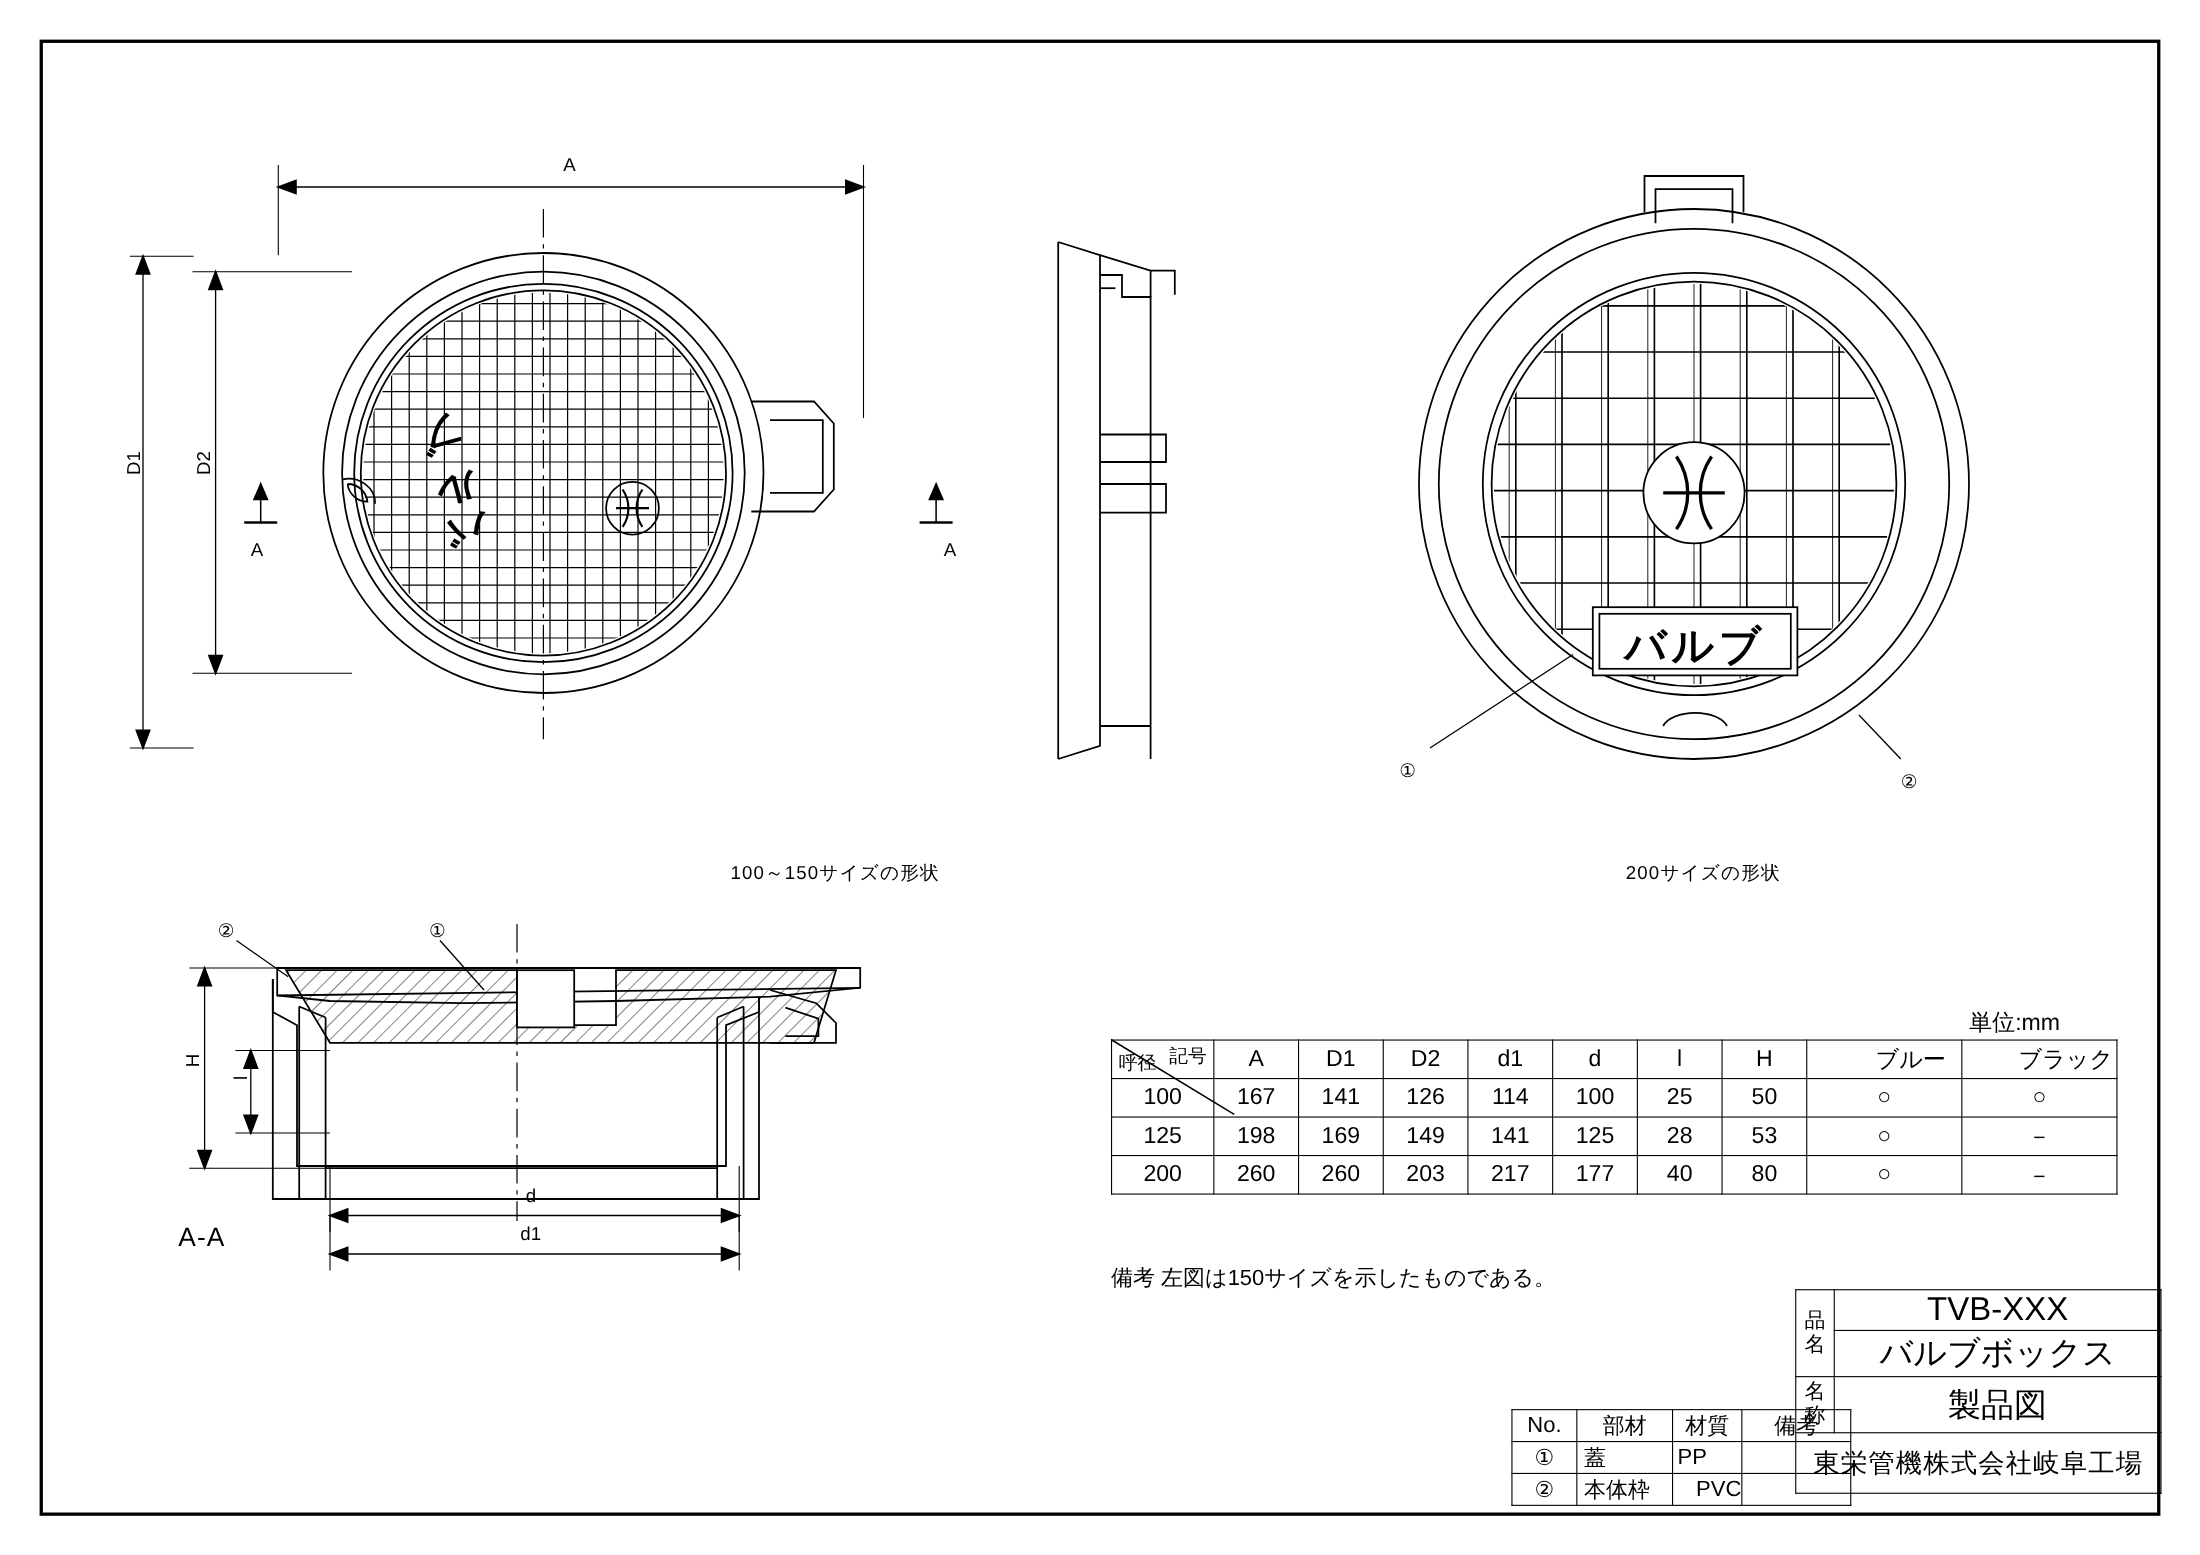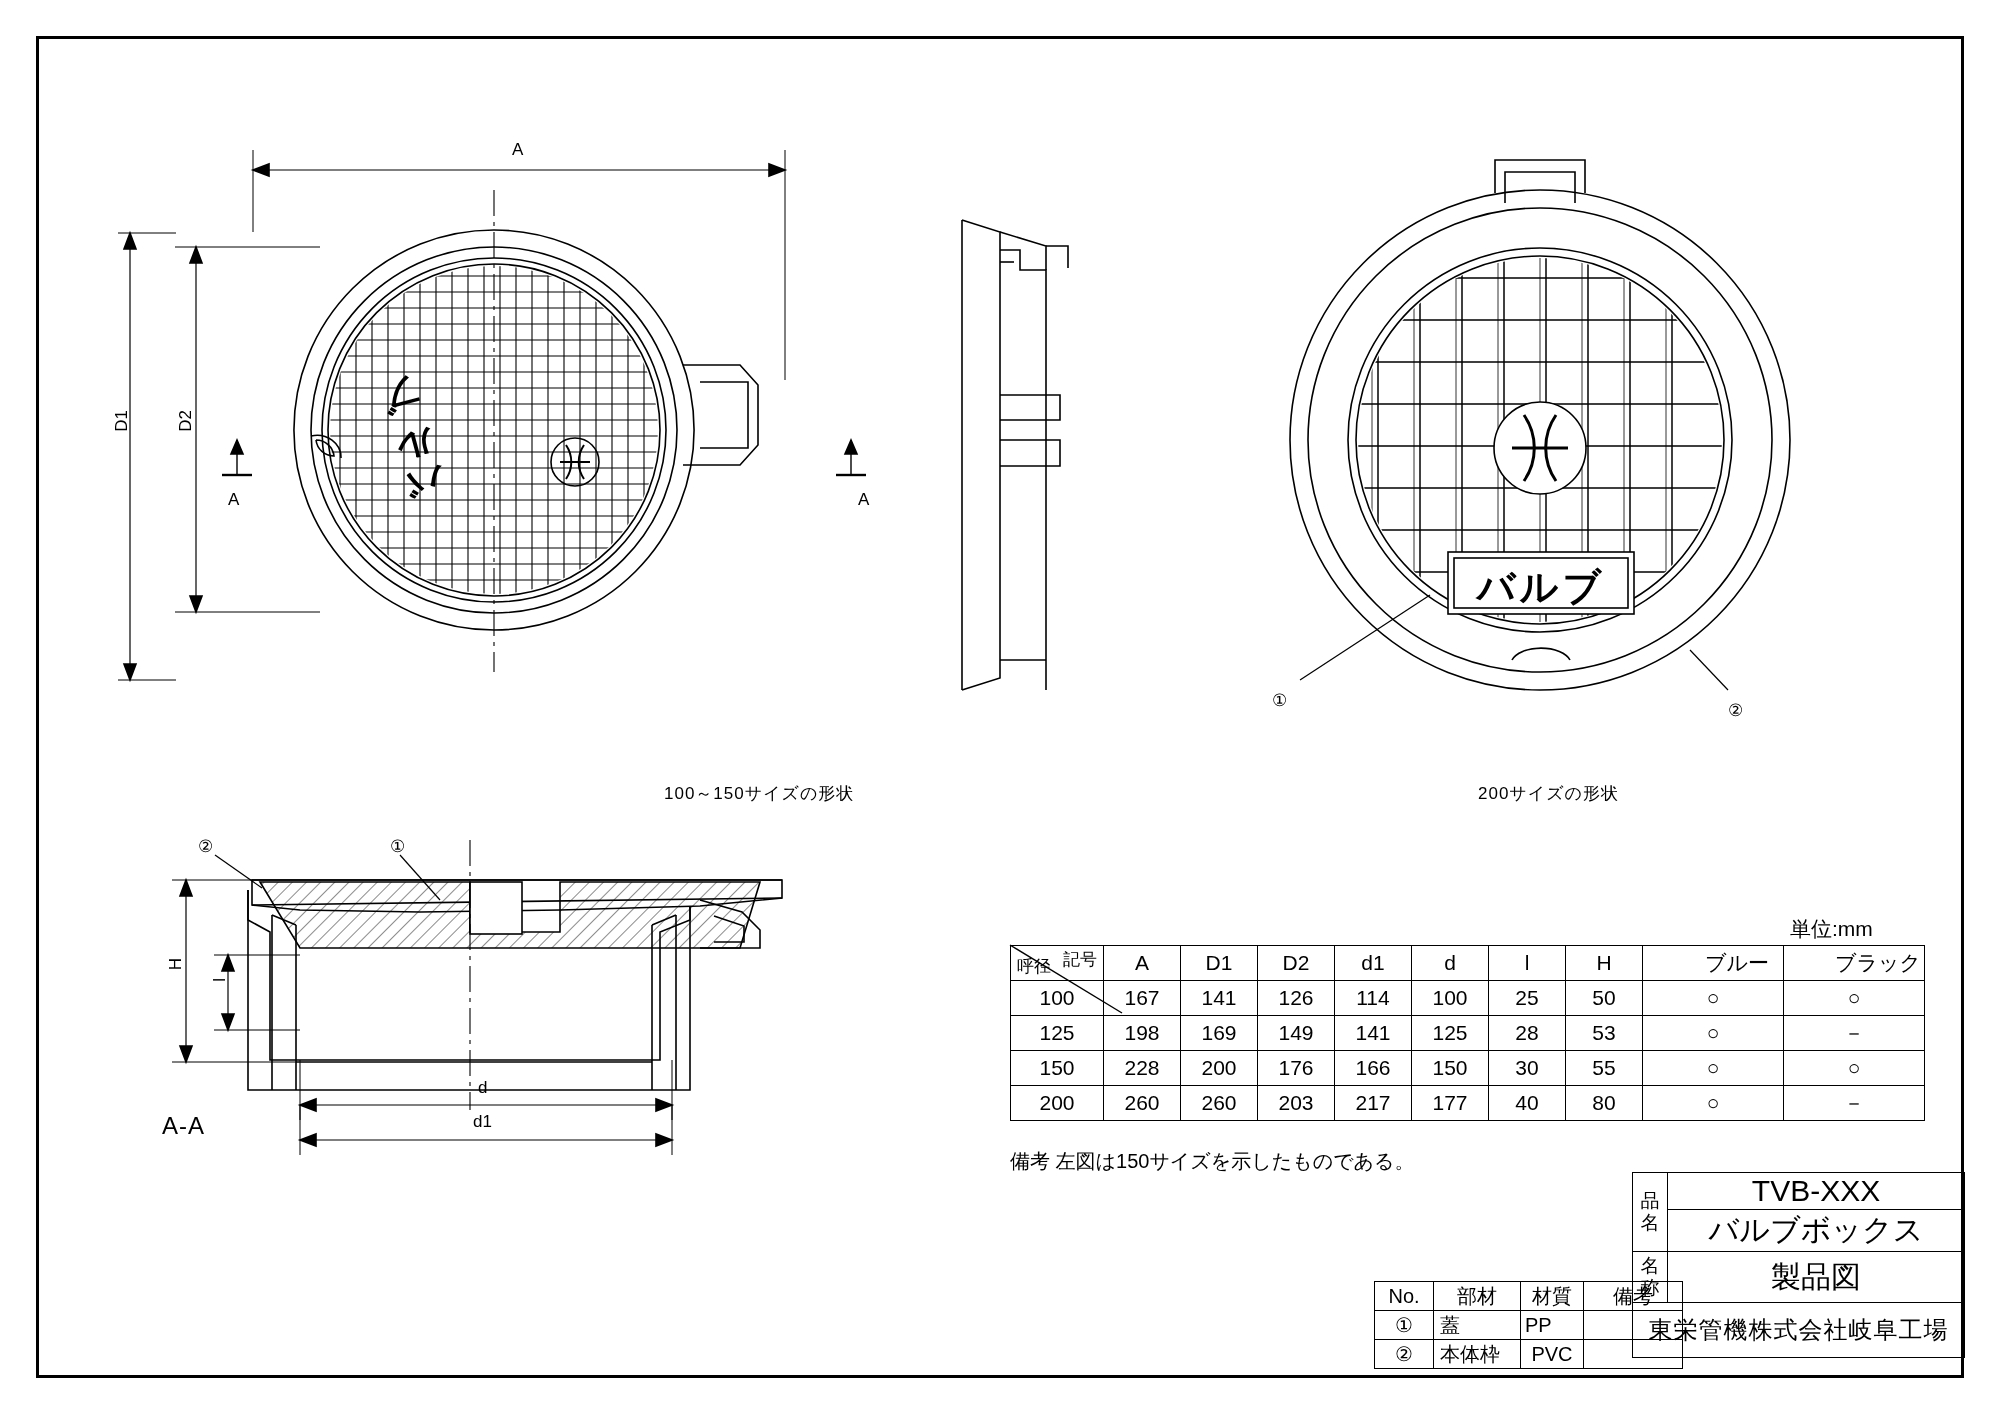--- a/index.html
+++ b/index.html
@@ -255,32 +255,20 @@
       <td>169</td>
       <td>149</td>
       <td>141</td>
       <td>125</td>
       <td>28</td>
       <td>53</td>
       <td>○</td>
       <td>－</td>
     </tr>
     <tr>
-      <td>150</td>
-      <td>228</td>
-      <td>200</td>
-      <td>176</td>
-      <td>166</td>
-      <td>150</td>
-      <td>30</td>
-      <td>55</td>
-      <td>○</td>
-      <td>○</td>
-    </tr>
-    <tr>
       <td>200</td>
       <td>260</td>
       <td>260</td>
       <td>203</td>
       <td>217</td>
       <td>177</td>
       <td>40</td>
       <td>80</td>
       <td>○</td>
       <td>－</td>
@@ -300,21 +288,21 @@
     </tr>
     <tr>
       <td>①</td>
       <td style="text-align:left;padding-left:6px;">蓋</td>
       <td style="text-align:left;padding-left:4px;">PP</td>
       <td></td>
     </tr>
     <tr>
       <td>②</td>
       <td style="text-align:left;padding-left:6px;">本体枠</td>
-      <td style="text-align:center;padding-left:0;">PVC</td>
+      <td style="text-align:right;padding-left:0;">PVC</td>
       <td></td>
     </tr>
   </tbody>
     </table>
 
   <table id="titletbl" class="tb">
     <tbody>
         <tr>
       <td rowspan="2" style="width:34px;height:72px;line-height:1.15;font-size:19px;">
         <div>品</div>

